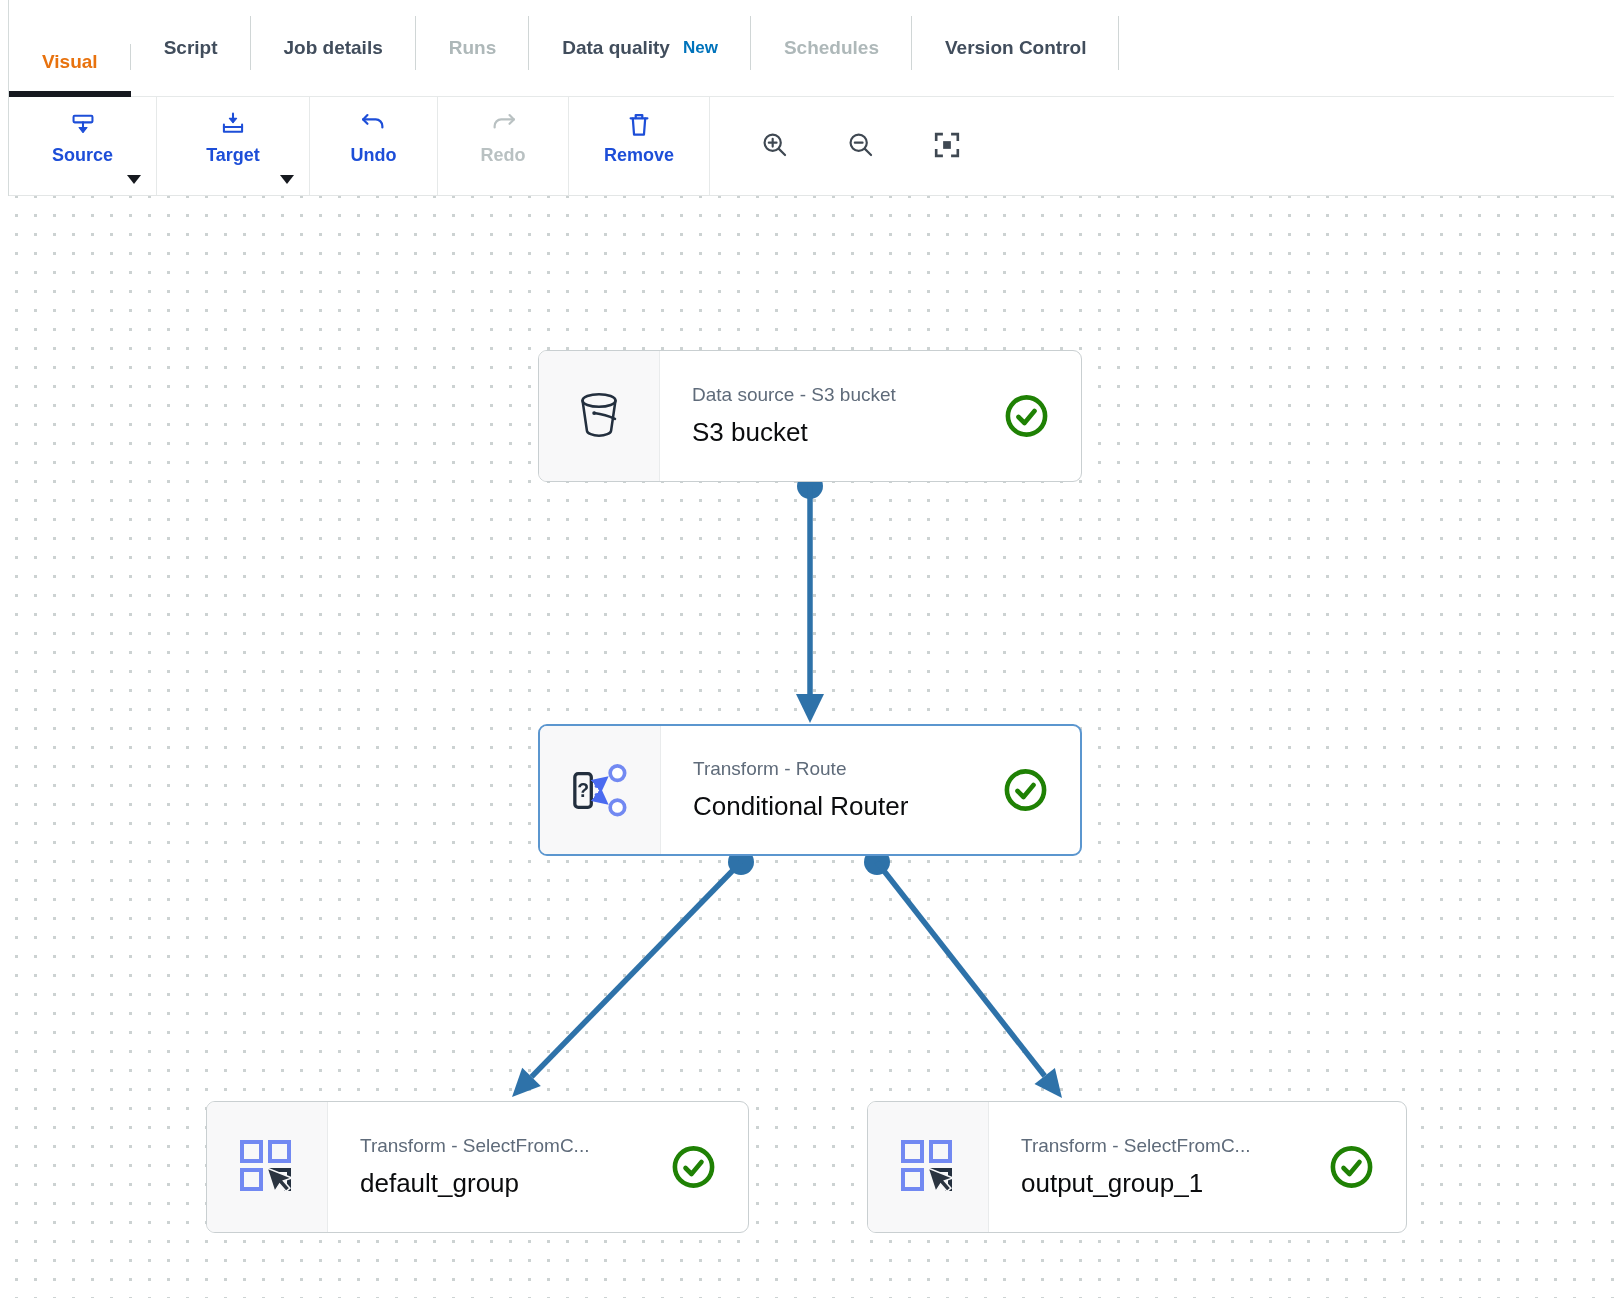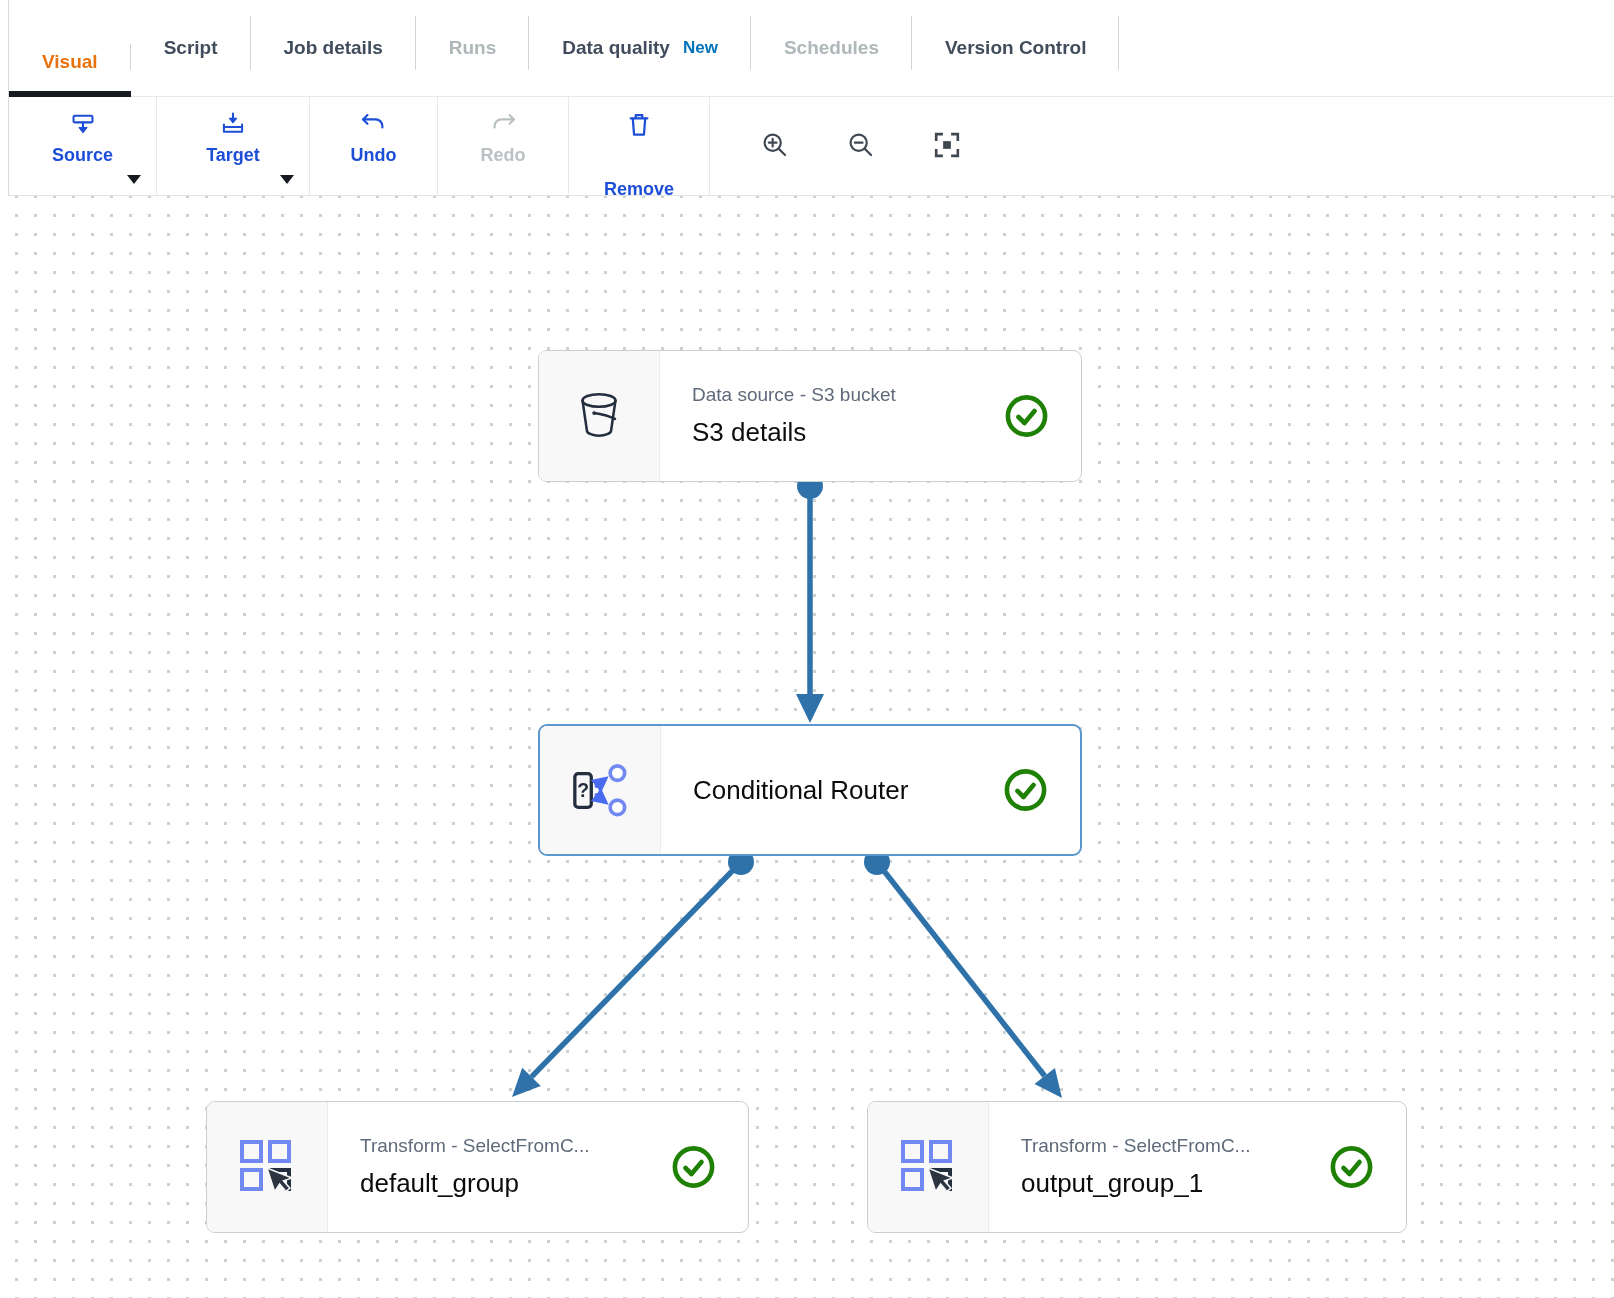--- a/index.html
+++ b/index.html
@@ -20,21 +20,21 @@
   
   .toolbar{display:flex;height:98px;border-bottom:1px solid #e3e6e6;background:#fff;align-items:stretch;}
   .tbtn{position:relative;display:flex;flex-direction:column;align-items:center;
         padding-top:13px;border:none;border-right:1px solid #e6e9e9;background:#fff;
         color:#1d4ed8;cursor:pointer;box-sizing:border-box;}
   .tbtn .tb-label{font-size:18px;font-weight:700;margin-top:3px;font-family:"Liberation Sans",sans-serif;}
   .tbtn.disabled{color:#b9c1c2;cursor:default;}
   .tbtn svg{display:block;}
   .caret{position:absolute;right:15px;bottom:11px;width:0;height:0;
          border-left:7px solid transparent;border-right:7px solid transparent;border-top:9px solid #16191f;}
-  .w148{width:148px;} .w153{width:153px;} .w128{width:128px;} .w131{width:131px;} .w141{width:141px;gap:34px;}
+  .w148{width:148px;} .w153{width:153px;} .w128{width:128px;} .w131{width:131px;} .w141{width:141px;}
   .zoomgrp{display:flex;align-items:center;padding-left:42px;gap:40px;}
   .zbtn{background:none;border:none;color:#3f4852;cursor:pointer;padding:6px;display:flex;}
 
   
   .canvas{position:absolute;left:0;top:196px;width:1614px;height:1102px;background:#fff;
           background-image:radial-gradient(circle,#ccd2d2 1.7px,rgba(0,0,0,0) 2px);
           background-size:19px 19px;background-position:7px 10px;}
   .edges{position:absolute;left:0;top:0;}
 
   .node{position:absolute;height:132px;background:#fff;border:1px solid #c9cfd1;border-radius:9px;
@@ -199,21 +199,21 @@
     <div class="node-icon">
       <svg width="62" height="62" viewBox="0 0 64 64" fill="none" stroke="#232f3e" stroke-width="2.6" stroke-linecap="round" stroke-linejoin="round">
         <ellipse cx="32" cy="16" rx="17" ry="6.5"></ellipse>
         <path d="M15,16 L19.5,47 c0.3,3 6,5.3 12.5,5.3 s12.2,-2.3 12.5,-5.3 L49,16"></path>
         <path d="M27,29 q12,1.5 21.5,6"></path>
         <circle cx="27" cy="29" r="2" fill="#232f3e" stroke="none"></circle>
       </svg>
     </div>
     <div class="node-text">
       <div class="node-type">Data source - S3 bucket</div>
-      <div class="node-name">S3 details</div>
+      <div class="node-name">S3 bucket</div>
     </div>
     <div class="node-status">
       <svg width="45" height="45" viewBox="0 0 45 45" fill="none" stroke="#1f8104" stroke-width="4.6" stroke-linecap="round" stroke-linejoin="round">
         <circle cx="22.5" cy="22.5" r="18.6"></circle>
         <path d="M14.5,23.5 L20.5,29.5 L30.5,17.5"></path>
       </svg>
     </div>
   </div>
 
   <div class="node selected" style="left:538px;top:528px;width:544px;">
@@ -226,20 +226,21 @@
         </defs>
         <rect x="5" y="12" width="17" height="35" rx="3.5" stroke="#232f3e" stroke-width="3.4"></rect>
         <text x="13.5" y="36" font-size="20" font-weight="700" fill="#232f3e" text-anchor="middle" font-family="Liberation Sans, sans-serif">?</text>
         <path d="M26,26 L36,18" stroke="#4a6af0" stroke-width="2.8" marker-end="url(#rt-ah)"></path>
         <path d="M26,33 L36,41" stroke="#4a6af0" stroke-width="2.8" marker-end="url(#rt-ah)"></path>
         <circle cx="49" cy="11.5" r="7.5" stroke="#7289f2" stroke-width="3.8" fill="#fff"></circle>
         <circle cx="49" cy="47" r="7.5" stroke="#7289f2" stroke-width="3.8" fill="#fff"></circle>
       </svg>
     </div>
     <div class="node-text">
+      <div class="node-type">Transform - Route</div>
       <div class="node-name">Conditional Router</div>
     </div>
     <div class="node-status">
       <svg width="45" height="45" viewBox="0 0 45 45" fill="none" stroke="#1f8104" stroke-width="4.6" stroke-linecap="round" stroke-linejoin="round">
         <circle cx="22.5" cy="22.5" r="18.6"></circle>
         <path d="M14.5,23.5 L20.5,29.5 L30.5,17.5"></path>
       </svg>
     </div>
   </div>
 

